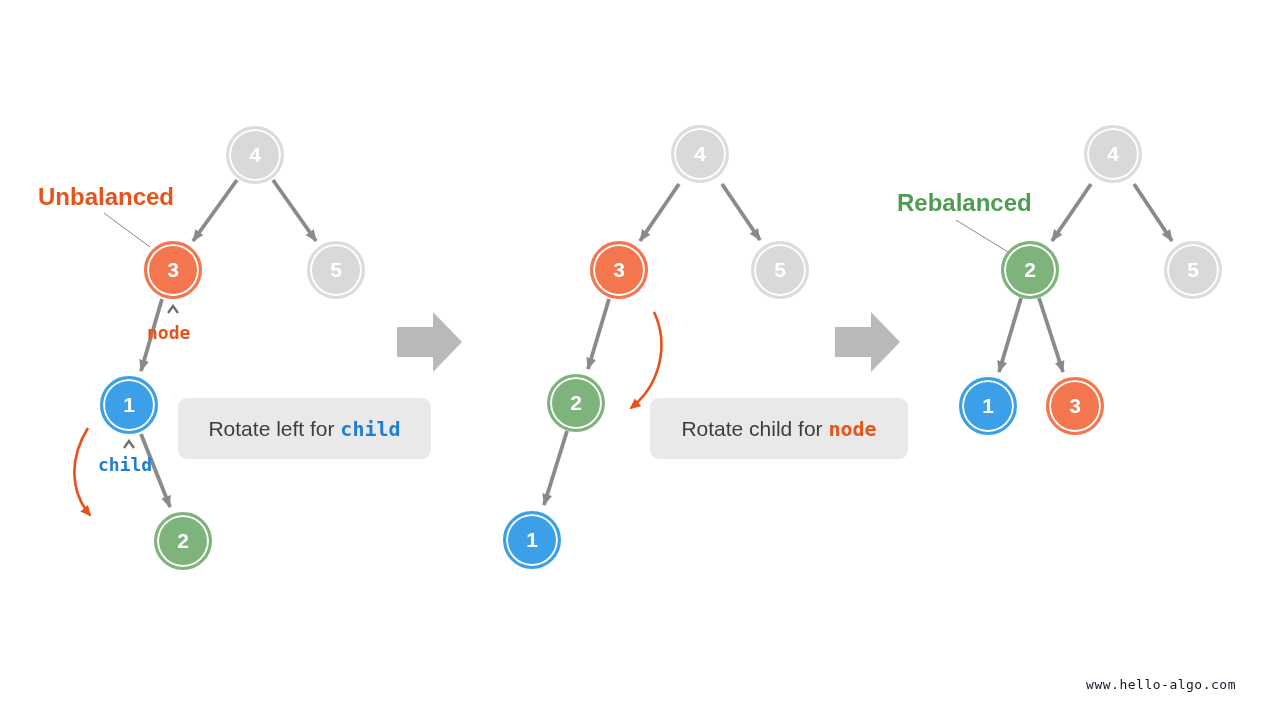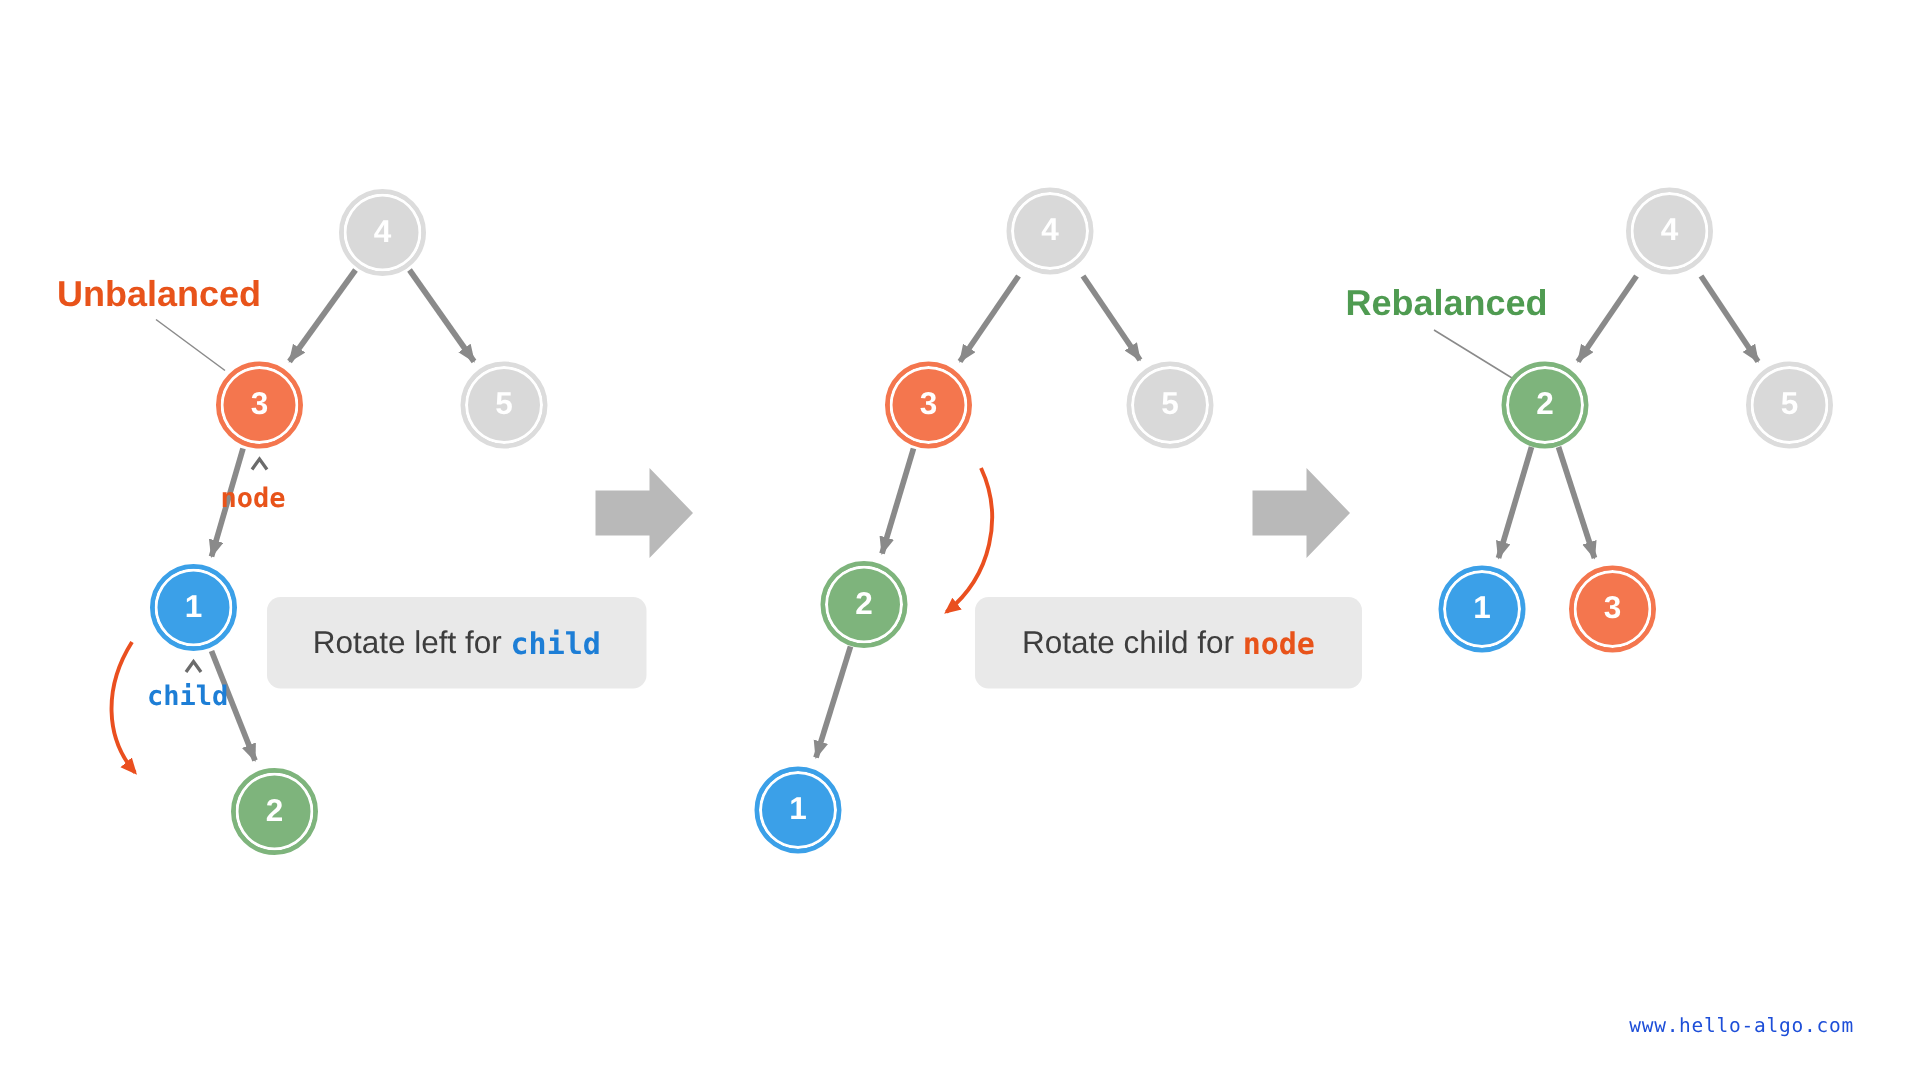--- a/index.html
+++ b/index.html
@@ -35,21 +35,21 @@
   }
   .caption .kw{
     font-family:"DejaVu Sans Mono","Liberation Mono",monospace;
     font-weight:bold;font-size:20px;
   }
   .kw.blue-text{color:#1d7ed6;}
   .kw.orange-text{color:#e8531a;}
   .watermark{
     position:absolute;right:44px;top:677px;
     font-family:"DejaVu Sans Mono","Liberation Mono",monospace;
-    font-size:13px;color:#1d4ed8;letter-spacing:0.5px;
+    font-size:13px;color:#0f172a;letter-spacing:0.5px;
   }
 </style>
 </head>
 <body>
 
 <div class="canvas">
 
   <svg class="layer" width="1280" height="720" viewBox="0 0 1280 720">
     <defs>
       <marker id="ah" markerUnits="userSpaceOnUse" markerWidth="15" markerHeight="12" refX="11" refY="5" orient="auto">

